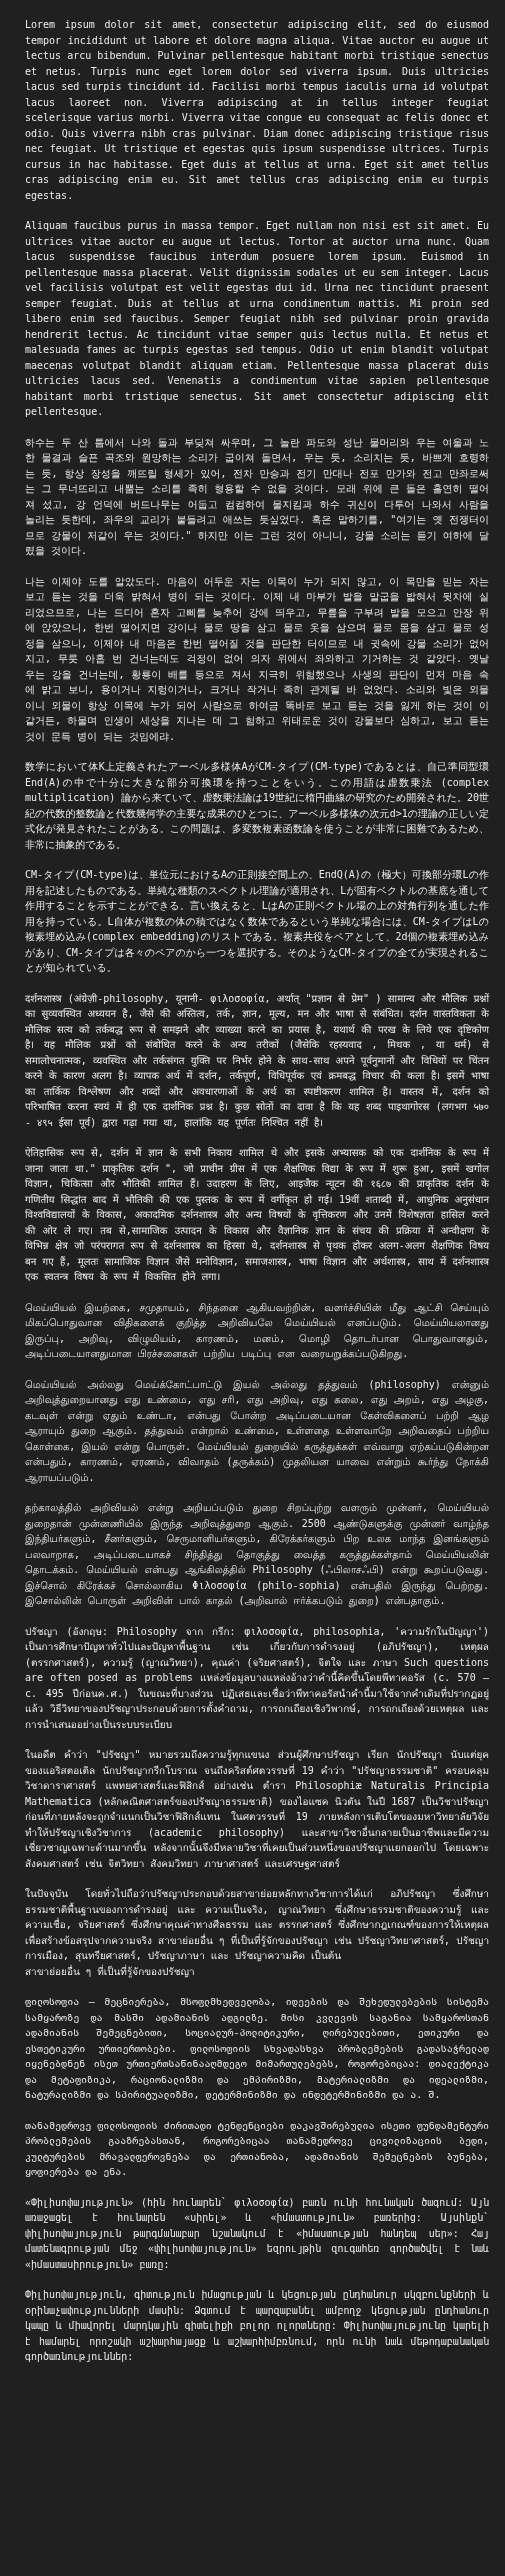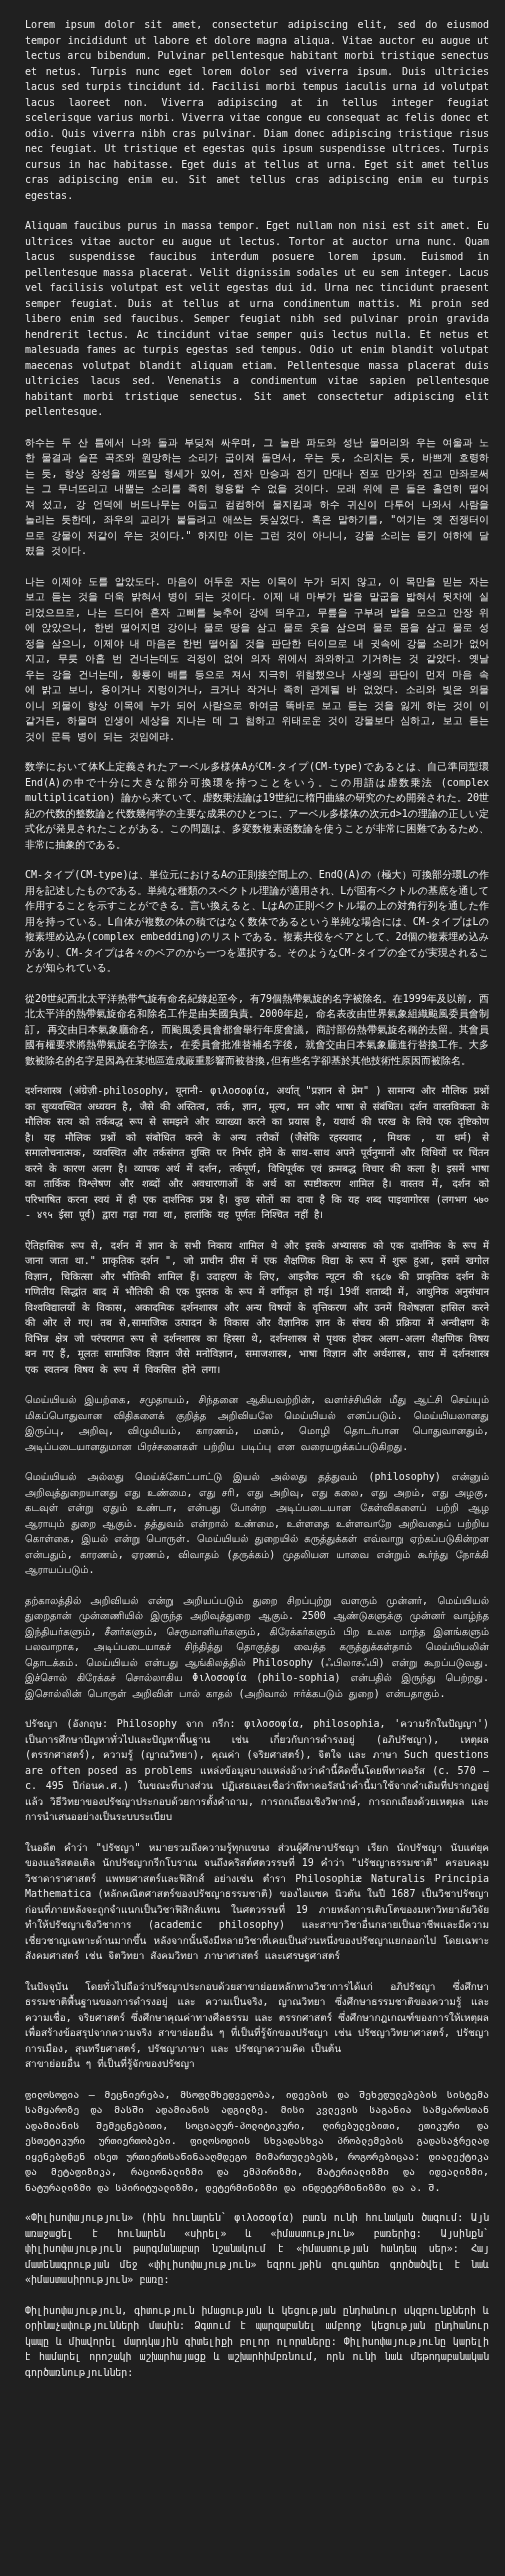--- a/index.html
+++ b/index.html
@@ -29,27 +29,27 @@
 </head>
 <body>
 
 <main class="doc">
   <p class="para" lang="en">Lorem ipsum dolor sit amet, consectetur adipiscing elit, sed do eiusmod tempor incididunt ut labore et dolore magna aliqua. Vitae auctor eu augue ut lectus arcu bibendum. Pulvinar pellentesque habitant morbi tristique senectus et netus. Turpis nunc eget lorem dolor sed viverra ipsum. Duis ultricies lacus sed turpis tincidunt id. Facilisi morbi tempus iaculis urna id volutpat lacus laoreet non. Viverra adipiscing at in tellus integer feugiat scelerisque varius morbi. Viverra vitae congue eu consequat ac felis donec et odio. Quis viverra nibh cras pulvinar. Diam donec adipiscing tristique risus nec feugiat. Ut tristique et egestas quis ipsum suspendisse ultrices. Turpis cursus in hac habitasse. Eget duis at tellus at urna. Eget sit amet tellus cras adipiscing enim eu. Sit amet tellus cras adipiscing enim eu turpis egestas.</p>
   <p class="para" lang="en">Aliquam faucibus purus in massa tempor. Eget nullam non nisi est sit amet. Eu ultrices vitae auctor eu augue ut lectus. Tortor at auctor urna nunc. Quam lacus suspendisse faucibus interdum posuere lorem ipsum. Euismod in pellentesque massa placerat. Velit dignissim sodales ut eu sem integer. Lacus vel facilisis volutpat est velit egestas dui id. Urna nec tincidunt praesent semper feugiat. Duis at tellus at urna condimentum mattis. Mi proin sed libero enim sed faucibus. Semper feugiat nibh sed pulvinar proin gravida hendrerit lectus. Ac tincidunt vitae semper quis lectus nulla. Et netus et malesuada fames ac turpis egestas sed tempus. Odio ut enim blandit volutpat maecenas volutpat blandit aliquam etiam. Pellentesque massa placerat duis ultricies lacus sed. Venenatis a condimentum vitae sapien pellentesque habitant morbi tristique senectus. Sit amet consectetur adipiscing elit pellentesque.</p>
   <p class="para" lang="ko">하수는 두 산 틈에서 나와 돌과 부딪쳐 싸우며, 그 놀란 파도와 성난 물머리와 우는 여울과 노한 물결과 슬픈 곡조와 원망하는 소리가 굽이쳐 돌면서, 우는 듯, 소리치는 듯, 바쁘게 호령하는 듯, 항상 장성을 깨뜨릴 형세가 있어, 전차 만승과 전기 만대나 전포 만가와 전고 만좌로써는 그 무너뜨리고 내뿜는 소리를 족히 형용할 수 없을 것이다. 모래 위에 큰 돌은 홀연히 떨어져 섰고, 강 언덕에 버드나무는 어둡고 컴컴하여 물지킴과 하수 귀신이 다투어 나와서 사람을 놀리는 듯한데, 좌우의 교리가 붙들려고 애쓰는 듯싶었다. 혹은 말하기를, "여기는 옛 전쟁터이므로 강물이 저같이 우는 것이다." 하지만 이는 그런 것이 아니니, 강물 소리는 듣기 여하에 달렸을 것이다.</p>
   <p class="para" lang="ko">나는 이제야 도를 알았도다. 마음이 어두운 자는 이목이 누가 되지 않고, 이 목만을 믿는 자는 보고 듣는 것을 더욱 밝혀서 병이 되는 것이다. 이제 내 마부가 발을 말굽을 밟혀서 뒷차에 실리었으므로, 나는 드디어 혼자 고삐를 늦추어 강에 띄우고, 무릎을 구부려 발을 모으고 안장 위에 앉았으니, 한번 떨어지면 강이나 물로 땅을 삼고 물로 옷을 삼으며 물로 몸을 삼고 물로 성정을 삼으니, 이제야 내 마음은 한번 떨어질 것을 판단한 터이므로 내 귓속에 강물 소리가 없어지고, 무릇 아홉 번 건너는데도 걱정이 없어 의자 위에서 좌와하고 기거하는 것 같았다. 옛날 우는 강을 건너는데, 황룡이 배를 등으로 져서 지극히 위험했으나 사생의 판단이 먼저 마음 속에 밝고 보니, 용이거나 지렁이거나, 크거나 작거나 족히 관계될 바 없었다. 소리와 빛은 외물이니 외물이 항상 이목에 누가 되어 사람으로 하여금 똑바로 보고 듣는 것을 잃게 하는 것이 이 같거든, 하물며 인생이 세상을 지나는 데 그 험하고 위태로운 것이 강물보다 심하고, 보고 듣는 것이 문득 병이 되는 것임에랴.</p>
   <p class="para" lang="ja">数学において体K上定義されたアーベル多様体AがCM-タイプ(CM-type)であるとは、自己準同型環 End(A)の中で十分に大きな部分可換環を持つことをいう。この用語は虚数乗法 (complex multiplication) 論から来ていて、虚数乗法論は19世紀に楕円曲線の研究のため開発された。20世紀の代数的整数論と代数幾何学の主要な成果のひとつに、アーベル多様体の次元d&gt;1の理論の正しい定式化が発見されたことがある。この問題は、多変数複素函数論を使うことが非常に困難であるため、非常に抽象的である。</p>
   <p class="para" lang="ja">CM-タイプ(CM-type)は、単位元におけるAの正則接空間上の、EndQ(A)の（極大）可換部分環Lの作用を記述したものである。単純な種類のスペクトル理論が適用され、Lが固有ベクトルの基底を通して作用することを示すことができる。言い換えると、LはAの正則ベクトル場の上の対角行列を通した作用を持っている。L自体が複数の体の積ではなく数体であるという単純な場合には、CM-タイプはLの複素埋め込み(complex embedding)のリストである。複素共役をペアとして、2d個の複素埋め込みがあり、CM-タイプは各々のペアのから一つを選択する。そのようなCM-タイプの全てが実現されることが知られている。</p>
-  <p class="para" lang="zh">從20世紀西北太平洋热带气旋有命名紀錄起至今, 有79個熱帶氣旋的名字被除名。在1999年及以前, 西北太平洋的熱帶氣旋命名和除名工作是由美國負責。2000年起, 命名表改由世界氣象組織颱風委員會制訂, 再交由日本氣象廳命名, 而颱風委員會都會舉行年度會議, 商討部份熱帶氣旋名稱的去留。其會員國有權要求將熱帶氣旋名字除去, 在委員會批准替補名字後, 就會交由日本氣象廳進行替換工作。大多數被除名的名字是因為在某地區造成嚴重影響而被替換,但有些名字卻基於其他技術性原因而被除名。</p>
   <p class="para" lang="hi">दर्शनशास्त्र (अंग्रेज़ी-philosophy, यूनानी- φιλοσοφία, अर्थात् "प्रज्ञान से प्रेम" ) सामान्य और मौलिक प्रश्नों का सुव्यवस्थित अध्ययन है, जैसे की अस्तित्व, तर्क, ज्ञान, मूल्य, मन और भाषा से संबंधित। दर्शन वास्तविकता के मौलिक सत्य को तर्कबद्ध रूप से समझने और व्याख्या करने का प्रयास है, यथार्थ की परख के लिये एक दृष्टिकोण है। यह मौलिक प्रश्नों को संबोधित करने के अन्य तरीकों (जैसेकि रहस्यवाद , मिथक , या धर्म) से समालोचनात्मक, व्यवस्थित और तर्कसंगत युक्ति पर निर्भर होने के साथ-साथ अपने पूर्वनुमानों और विधियों पर चिंतन करने के कारण अलग है। व्यापक अर्थ में दर्शन, तर्कपूर्ण, विधिपूर्वक एवं क्रमबद्ध विचार की कला है। इसमें भाषा का तार्किक विश्लेषण और शब्दों और अवधारणाओं के अर्थ का स्पष्टीकरण शामिल है। वास्तव में, दर्शन को परिभाषित करना स्वयं में ही एक दार्शनिक प्रश्न है। कुछ सोतों का दावा है कि यह शब्द पाइथागोरस (लगभग ५७० - ४९५ ईसा पूर्व) द्वारा गढ़ा गया था, हालांकि यह पूर्णतः निश्चित नहीं है।</p>
   <p class="para" lang="hi">ऐतिहासिक रूप से, दर्शन में ज्ञान के सभी निकाय शामिल थे और इसके अभ्यासक को एक दार्शनिक के रूप में जाना जाता था." प्राकृतिक दर्शन ", जो प्राचीन ग्रीस में एक शैक्षणिक विद्या के रूप में शुरू हुआ, इसमें खगोल विज्ञान, चिकित्सा और भौतिकी शामिल हैं। उदाहरण के लिए, आइजैक न्यूटन  की १६८७ की प्राकृतिक दर्शन के गणितीय सिद्धांत बाद में भौतिकी की एक पुस्तक के रूप में वर्गीकृत हो गई। 19वीं शताब्दी में, आधुनिक अनुसंधान विश्वविद्यालयों के विकास, अकादमिक दर्शनशास्त्र और अन्य विषयों के वृत्तिकरण और उनमें विशेषज्ञता हासिल करने की ओर ले गए। तब से,सामाजिक उत्पादन के विकास और वैज्ञानिक ज्ञान के संचय की प्रक्रिया में अन्वीक्षण के विभिन्न क्षेत्र जो परंपरागत रूप से दर्शनशास्त्र का हिस्सा थे, दर्शनशास्त्र से पृथक होकर अलग-अलग शैक्षणिक विषय बन गए हैं, मूलतः सामाजिक विज्ञान जैसे  मनोविज्ञान, समाजशास्त्र, भाषा विज्ञान और अर्थशास्त्र, साथ में दर्शनशास्त्र एक स्वतन्त्र विषय के रूप में विकसित होने लगा।</p>
   <p class="para" lang="ta">மெய்யியல் இயற்கை, சமுதாயம், சிந்தனை ஆகியவற்றின், வளர்ச்சியின் மீது ஆட்சி செய்யும் மிகப்பொதுவான விதிகளைக் குறித்த அறிவியலே மெய்யியல் எனப்படும். மெய்யியலானது இருப்பு, அறிவு, விழுமியம், காரணம், மனம், மொழி தொடர்பான பொதுவானதும், அடிப்படையானதுமான பிரச்சனைகள் பற்றிய படிப்பு என வரையறுக்கப்படுகிறது.</p>
   <p class="para" lang="ta">மெய்யியல் அல்லது மெய்க்கோட்பாட்டு இயல் அல்லது தத்துவம் (philosophy) என்னும் அறிவுத்துறையானது எது உண்மை, எது சரி, எது அறிவு, எது கலை, எது அறம், எது அழகு, கடவுள் என்று ஏதும் உண்டா, என்பது போன்ற அடிப்படையான கேள்விகளைப் பற்றி ஆழ ஆராயும் துறை ஆகும். தத்துவம் என்றால் உண்மை, உள்ளதை உள்ளவாறே அறிவதைப் பற்றிய கொள்கை, இயல் என்று பொருள். மெய்யியல் துறையில் கருத்துக்கள் எவ்வாறு ஏற்கப்படுகின்றன என்பதும், காரணம், ஏரணம், விவாதம் (தருக்கம்) முதலியன யாவை என்றும் கூர்ந்து நோக்கி ஆராயப்படும்.</p>
   <p class="para" lang="ta">தற்காலத்தில் அறிவியல் என்று அறியப்படும் துறை சிறப்புற்று வளரும் முன்னர், மெய்யியல் துறைதான் முன்னணியில் இருந்த அறிவுத்துறை ஆகும். 2500 ஆண்டுகளுக்கு முன்னர் வாழ்ந்த இந்தியர்களும், சீனர்களும், செருமானியர்களும், கிரேக்கர்களும் பிற உலக மாந்த இனங்களும் பலவாறாக, அடிப்படையாகச் சிந்தித்து தொகுத்து வைத்த கருத்துக்கள்தாம் மெய்யியலின் தொடக்கம். மெய்யியல் என்பது ஆங்கிலத்தில் Philosophy (ஃபிலாசஃபி) என்று கூறப்படுவது. இச்சொல் கிரேக்கச் சொல்லாகிய Φιλοσοφία (philo-sophia) என்பதில் இருந்து பெற்றது. இசொல்லின் பொருள் அறிவின் பால் காதல் (அறிவால் ஈர்க்கபடும் துறை) என்பதாகும்.</p>
   <p class="para" lang="th">ปรัชญา (อังกฤษ: Philosophy จาก กรีก: φιλοσοφία, philosophia, 'ความรักในปัญญา') เป็นการศึกษาปัญหาทั่วไปและปัญหาพื้นฐาน เช่น เกี่ยวกับการดำรงอยู่ (อภิปรัชญา), เหตุผล (ตรรกศาสตร์), ความรู้ (ญาณวิทยา), คุณค่า (จริยศาสตร์), จิตใจ และ ภาษา Such questions are often posed as problems แหล่งข้อมูลบางแหล่งอ้างว่าคำนี้คิดขึ้นโดยพีทาคอรัส (c. 570 – c. 495 ปีก่อนค.ศ.) ในขณะที่บางส่วน ปฏิเสธและเชื่อว่าพีทาคอรัสนำคำนี้มาใช้จากคำเดิมที่ปรากฏอยู่แล้ว วิธีวิทยาของปรัชญาประกอบด้วยการตั้งคำถาม, การถกเถียงเชิงวิพากษ์, การถกเถียงด้วยเหตุผล และการนำเสนออย่างเป็นระบบระเบียบ</p>
   <p class="para" lang="th">ในอดีต คำว่า "ปรัชญา" หมายรวมถึงความรู้ทุกแขนง ส่วนผู้ศึกษาปรัชญา เรียก นักปรัชญา นับแต่ยุคของแอริสตอเติล นักปรัชญากรีกโบราณ จนถึงคริสต์ศตวรรษที่ 19 คำว่า "ปรัชญาธรรมชาติ" ครอบคลุมวิชาดาราศาสตร์ แพทยศาสตร์และฟิสิกส์ อย่างเช่น ตำรา Philosophiæ Naturalis Principia Mathematica (หลักคณิตศาสตร์ของปรัชญาธรรมชาติ) ของไอแซค นิวตัน ในปี 1687 เป็นวิชาปรัชญาก่อนที่ภายหลังจะถูกจำแนกเป็นวิชาฟิสิกส์แทน ในศตวรรษที่ 19 ภายหลังการเติบโตของมหาวิทยาลัยวิจัยทำให้ปรัชญาเชิงวิชาการ (academic philosophy) และสาขาวิชาอื่นกลายเป็นอาชีพและมีความเชี่ยวชาญเฉพาะด้านมากขึ้น หลังจากนั้นจึงมีหลายวิชาที่เคยเป็นส่วนหนึ่งของปรัชญาแยกออกไป โดยเฉพาะสังคมศาสตร์ เช่น จิตวิทยา สังคมวิทยา ภาษาศาสตร์ และเศรษฐศาสตร์</p>
   <p class="para" lang="th">ในปัจจุบัน โดยทั่วไปถือว่าปรัชญาประกอบด้วยสาขาย่อยหลักทางวิชาการได้แก่ อภิปรัชญา ซึ่งศึกษาธรรมชาติพื้นฐานของการดำรงอยู่ และ ความเป็นจริง, ญาณวิทยา ซึ่งศึกษาธรรมชาติของความรู้ และ ความเชื่อ, จริยศาสตร์ ซึ่งศึกษาคุณค่าทางศีลธรรม และ ตรรกศาสตร์ ซึ่งศึกษากฎเกณฑ์ของการให้เหตุผลเพื่อสร้างข้อสรุปจากความจริง สาขาย่อยอื่น ๆ ที่เป็นที่รู้จักของปรัชญา เช่น ปรัชญาวิทยาศาสตร์, ปรัชญาการเมือง, สุนทรียศาสตร์, ปรัชญาภาษา และ ปรัชญาความคิด เป็นต้น
 สาขาย่อยอื่น ๆ ที่เป็นที่รู้จักของปรัชญา</p>
   <p class="para" lang="ka">ფილოსოფია — მეცნიერება, მსოფლმხედველობა, იდეების და შეხედულებების სისტემა სამყაროზე და მასში ადამიანის ადგილზე. მისი კვლევის საგანია სამყაროსთან ადამიანის შემეცნებითი, სოციალურ-პოლიტიკური, ღირებულებითი, ეთიკური და ესთეტიკური ურთიერთობები. ფილოსოფიის სხვადასხვა პრობლემების გადასაჭრელად იყენებდნენ ისეთ ურთიერთსაწინააღმდეგო მიმართულებებს, როგორებიცაა: დიალექტიკა და მეტაფიზიკა, რაციონალიზმი და ემპირიზმი, მატერიალიზმი და იდეალიზმი, ნატურალიზმი და სპირიტუალიზმი, დეტერმინიზმი და ინდეტერმინიზმი და ა. შ.</p>
+  <p class="para" lang="ka">თანამედროვე ფილოსოფიის ძირითადი ტენდენციები დაკავშირებულია ისეთი ფუნდამენტური პრობლემების გააზრებასთან, როგორებიცაა თანამედროვე ცივილიზაციის ბედი, კულტურების მრავალფეროვნება და ერთიანობა, ადამიანის შემეცნების ბუნება, ყოფიერება და ენა.</p>
   <p class="para" lang="hy">«Փիլիսոփայություն» (հին հունարեն` φιλοσοφία) բառն ունի հունական ծագում: Այն առաջացել է հունարեն «սիրել» և «իմաստություն» բառերից: Այսինքն` փիլիսոփայություն թարգմանաբար նշանակում է «իմաստության հանդեպ սեր»: Հայ մատենագրության մեջ «փիլիսոփայություն» եզրույթին զուգահեռ գործածվել է նաև «իմաստասիրություն» բառը:</p>
   <p class="para" lang="hy">Փիլիսոփայություն, գիտություն իմացության և կեցության ընդհանուր սկզբունքների և օրինաչափությունների մասին: Ձգտում է պարզաբանել ամբողջ կեցության ընդհանուր կապը և միավորել մարդկային գիտելիքի բոլոր ոլորտները: Փիլիսոփայությունը կարելի է համարել որոշակի աշխարհայացք և աշխարհիմբռնում, որն ունի նաև մեթոդաբանական գործառնություններ:</p>
 </main>
 
 
 </body></html>

